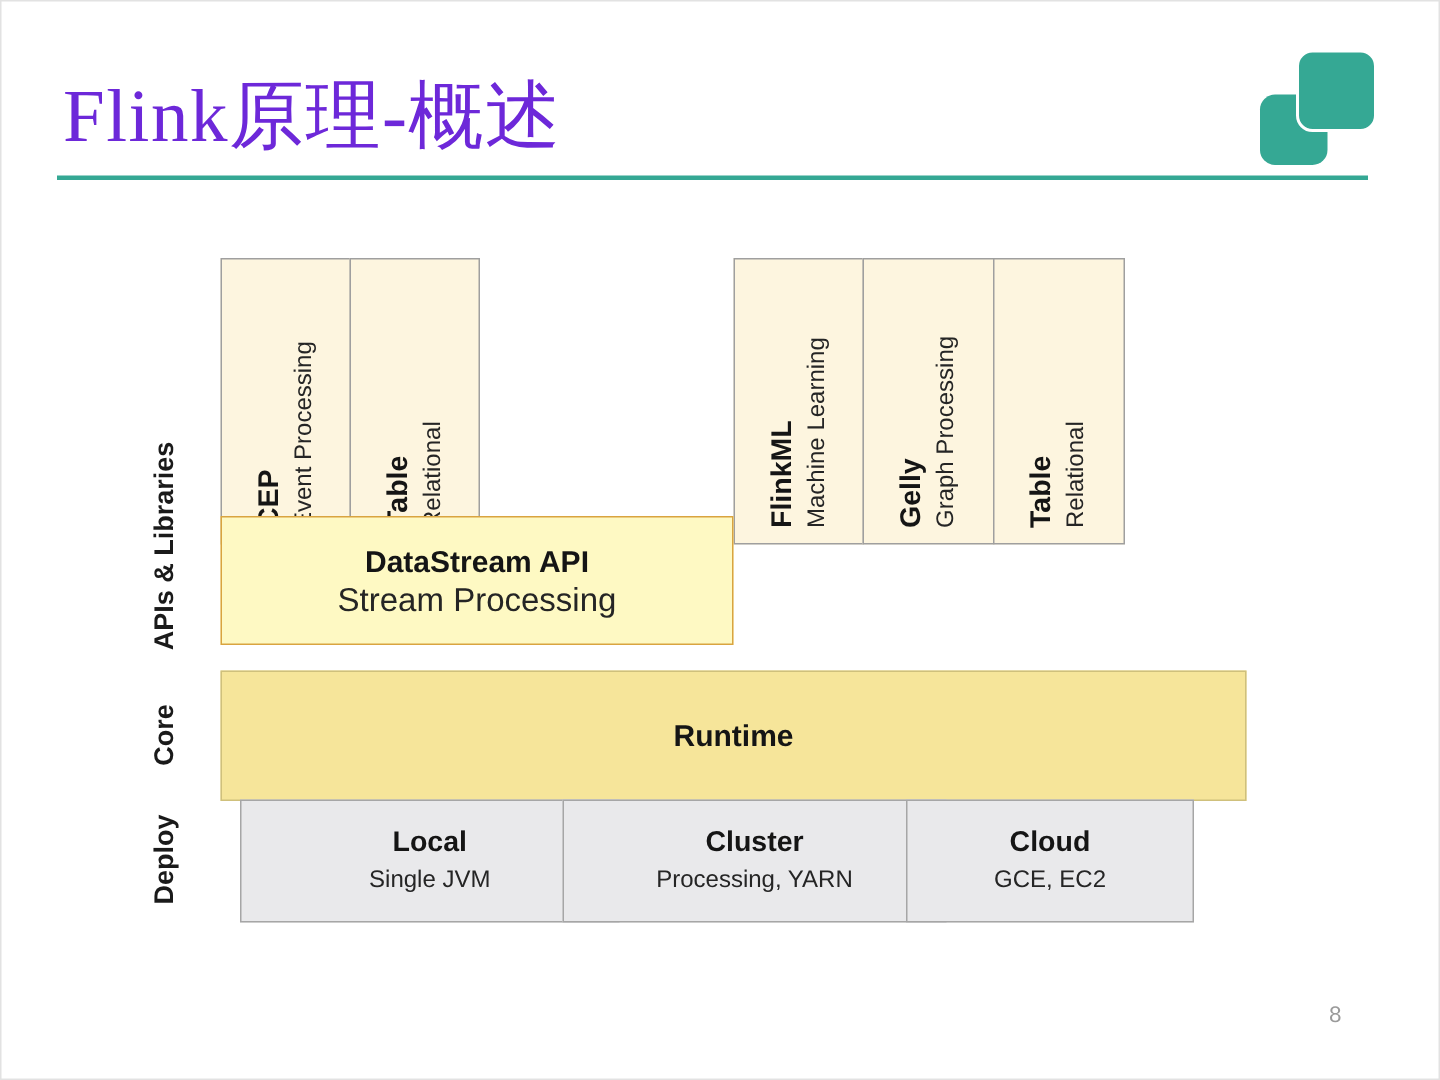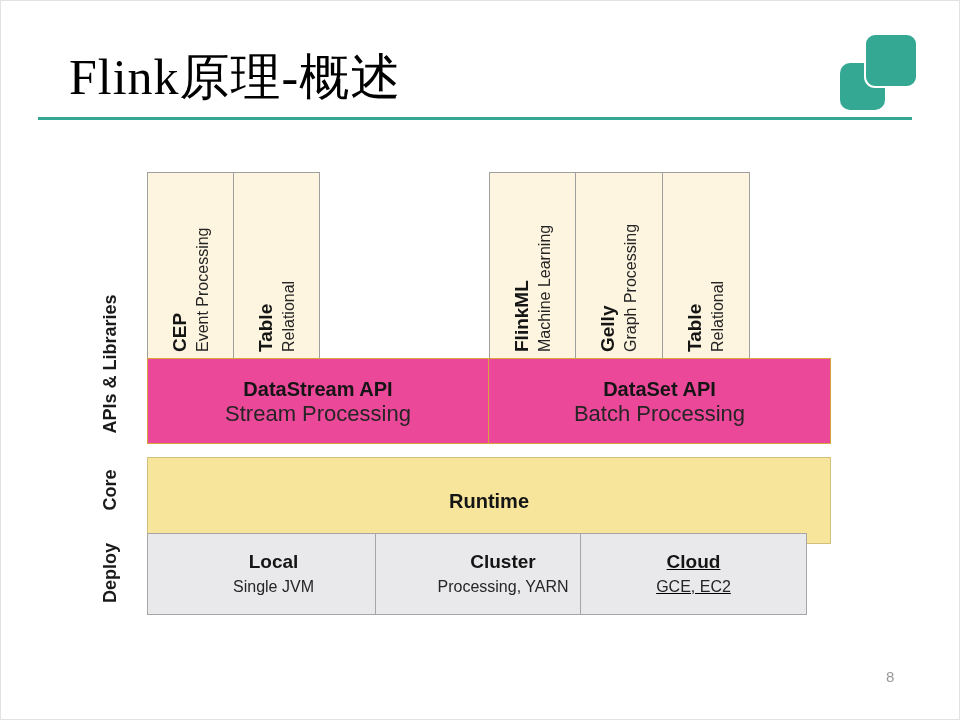--- a/index.html
+++ b/index.html
@@ -7,23 +7,23 @@
     position:relative;
     width:960px;height:720px;
     background:#ffffff;
     font-family:"Liberation Sans","DejaVu Sans",sans-serif;
     overflow:hidden;
     outline:1px solid #e2e2e2;
     outline-offset:-1px;
   }
   
   .title{
-    position:absolute;left:69px;top:44px;
+    position:absolute;left:42px;top:44px;
     font-family:"Liberation Serif","DejaVu Serif",serif;
-    font-size:50px;color:#000000;letter-spacing:1px;
+    font-size:50px;color:#6d28d9;letter-spacing:1px;
     white-space:nowrap;
   }
   .title-rule{
     position:absolute;left:38px;top:117px;width:874px;height:3px;
     background:#35a894;
   }
   .logo{position:absolute;left:836px;top:30px;width:88px;height:86px;}
   .logo .sq-small{
     position:absolute;left:4px;top:33px;width:45px;height:47px;
     background:#35a894;border-radius:10px;
@@ -64,38 +64,38 @@
   .vtext .name{font-weight:bold;font-size:19px;color:#151515;line-height:24px;}
   .vtext .sub{font-size:16px;color:#252525;line-height:22px;}
   
   .hcell{
     display:flex;flex-direction:column;justify-content:center;align-items:center;
     text-align:center;
   }
   .hcell .name{font-weight:bold;font-size:20px;color:#151515;line-height:26px;}
   .hcell .sub{font-size:22px;color:#252525;line-height:24px;}
   .api-cell{
-    top:358px;height:86px;width:342px;
-    background:#ec4899;border:1px solid #d9a440;
+    top:344px;height:86px;width:342px;
+    background:#fef9c3;border:1px solid #d9a440;
   }
   #api-datastream{left:147px;}
   #api-dataset{left:488px;width:343px;}
   .runtime-cell{
     left:147px;top:447px;height:87px;width:684px;
-    background:#f6e59a;border:1px solid #cfc07c;margin-top:10px;
+    background:#f6e59a;border:1px solid #cfc07c;
   }
   .deploy-cell{
     top:533px;height:82px;
     background:#e9e9eb;border:1px solid #a6a6a6;
   }
   .deploy-cell .name{font-size:19px;}
   .deploy-cell .sub{font-size:16px;}
-  #deploy-local{left:147px;width:253px;}
+  #deploy-local{left:160px;width:253px;}
   #deploy-cluster{left:375px;width:256px;}
-  #deploy-cloud{left:580px;width:227px;text-decoration:underline;}
+  #deploy-cloud{left:604px;width:192px;}
   
   .page-number{
     position:absolute;left:886px;top:668px;
     font-size:15px;color:#9a9a9a;
   }
 </style>
 </head>
 <body>
 
 <div class="slide">
@@ -140,24 +140,20 @@
     <div class="vtext">
       <span class="name">Table</span>
       <span class="sub">Relational</span>
     </div>
   </div>
 
   <div class="box hcell api-cell" id="api-datastream">
     <span class="name">DataStream API</span>
     <span class="sub">Stream Processing</span>
   </div>
-  <div class="box hcell api-cell" id="api-dataset">
-    <span class="name">DataSet API</span>
-    <span class="sub">Batch Processing</span>
-  </div>
 
   <div class="box hcell runtime-cell">
     <span class="name">Runtime</span>
   </div>
 
   <div class="box hcell deploy-cell" id="deploy-local">
     <span class="name">Local</span>
     <span class="sub">Single JVM</span>
   </div>
   <div class="box hcell deploy-cell" id="deploy-cluster">

